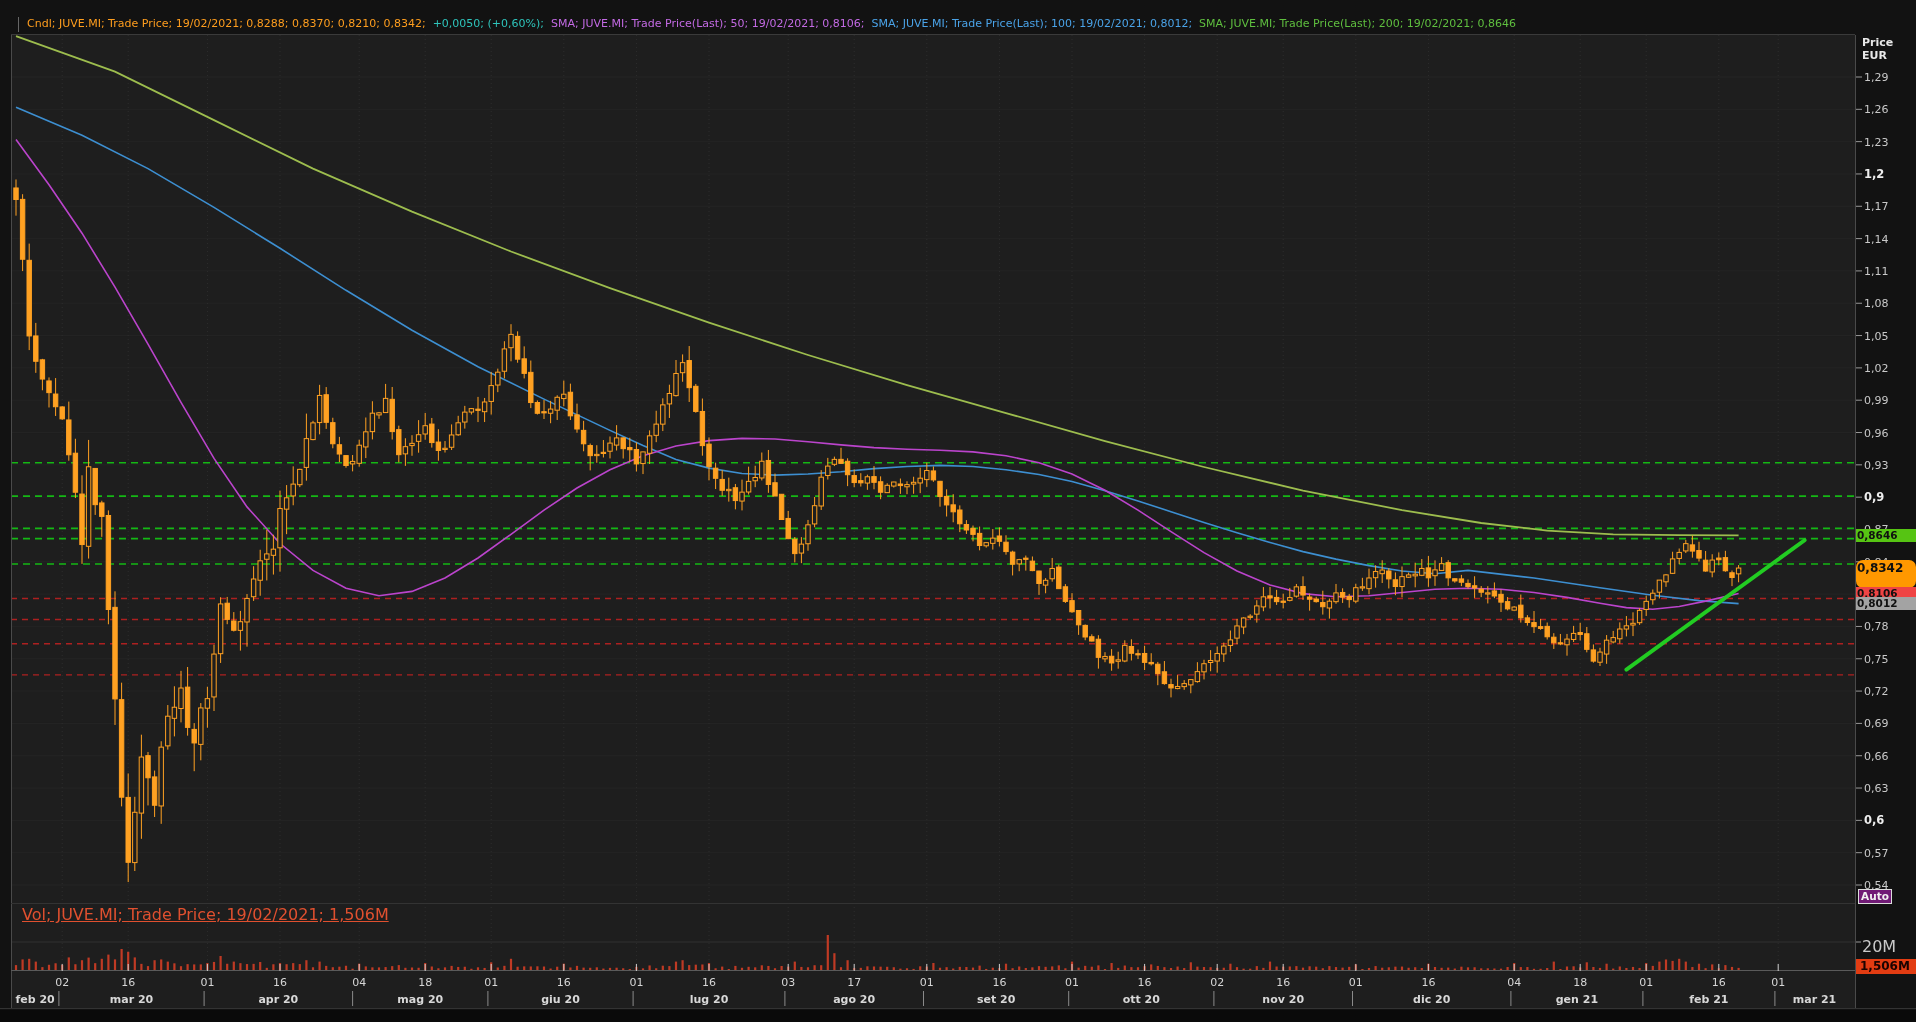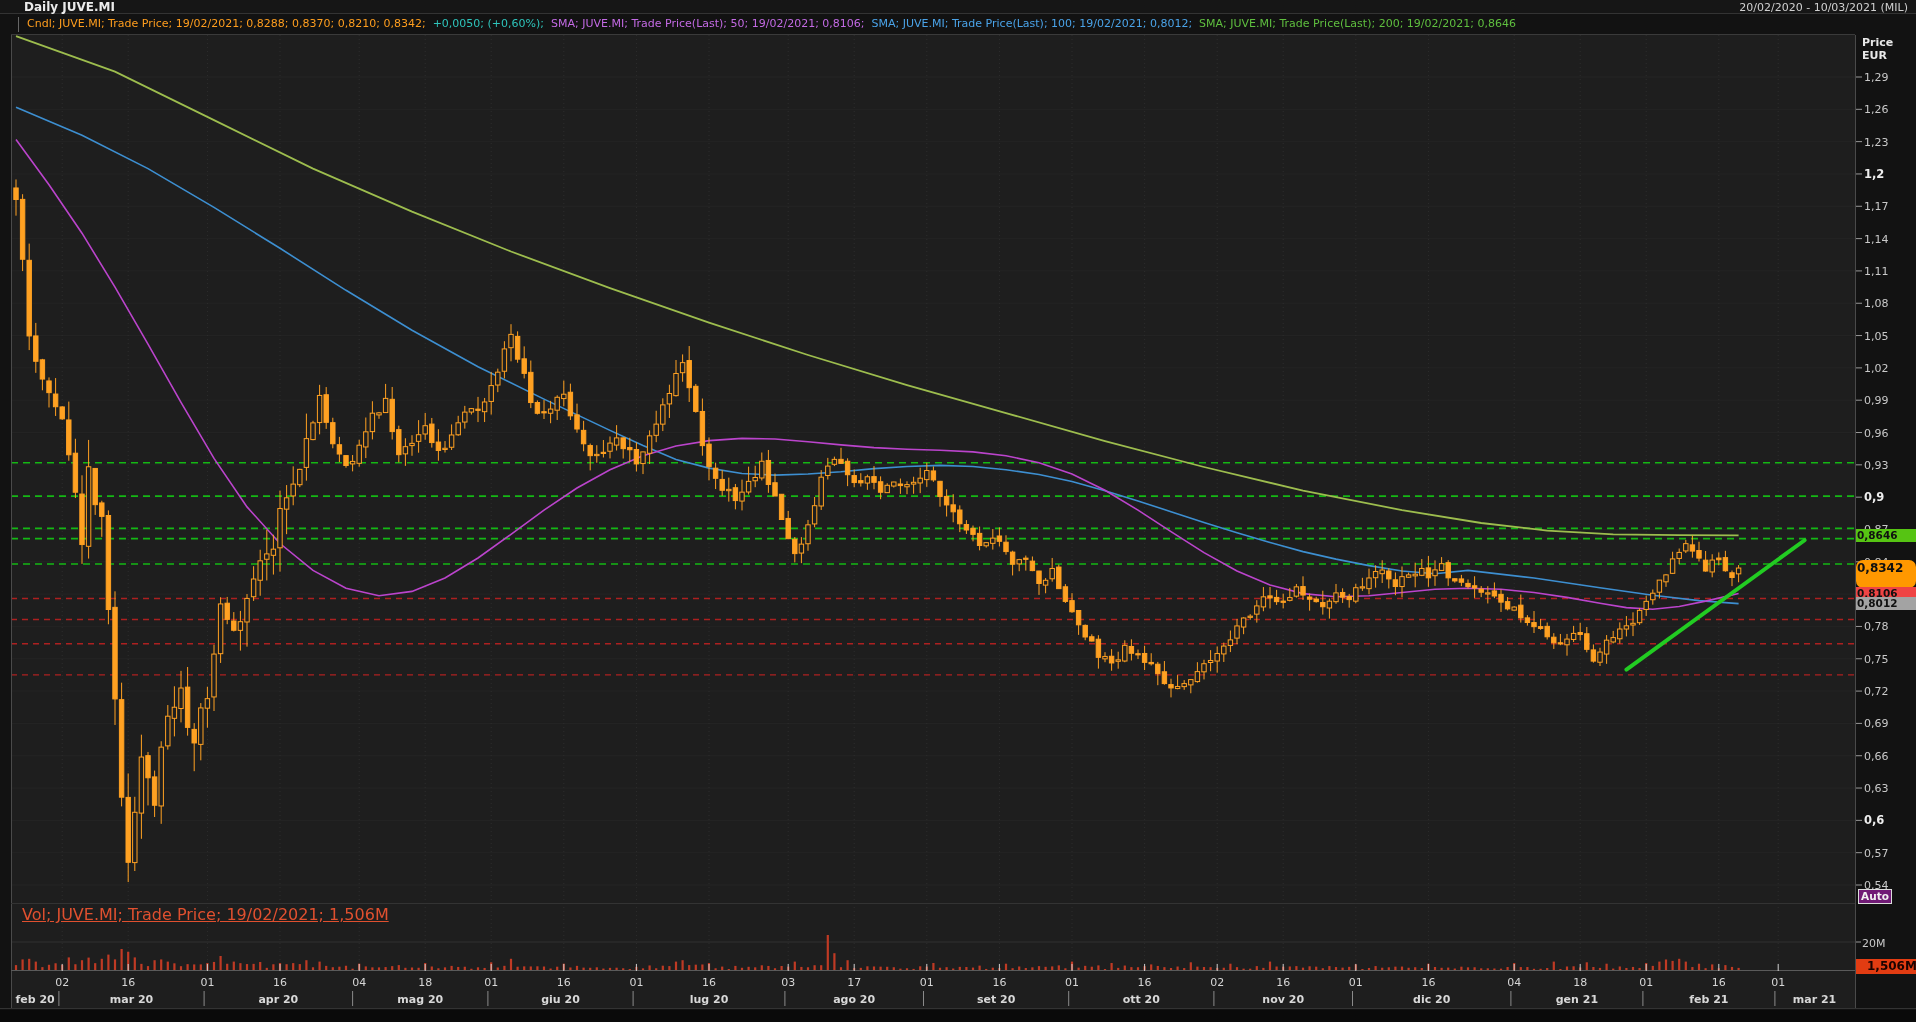--- a/index.html
+++ b/index.html
@@ -19,23 +19,23 @@
   .lg-s100{color:#4aa3e8;}
   .lg-s200{color:#5fbf3f;}
   .vol-legend{position:absolute;left:22px;top:905px;font-size:16px;color:#e0502f;white-space:nowrap;text-decoration:underline;}
   .unit{position:absolute;left:1862px;font-size:11px;font-weight:bold;color:#e8e8e8;}
   .tag{position:absolute;left:1856px;width:60px;height:13px;line-height:13px;font-size:10.5px;
        font-weight:bold;color:#101010;padding-left:1px;box-sizing:border-box;white-space:nowrap;}
   .tag-big{height:28px;line-height:16px;font-size:12px;border-radius:7px;}
   .auto-btn{position:absolute;left:1858px;top:889px;width:32px;height:13px;line-height:13px;
             border:1px solid #dcdcdc;color:#f0f0f0;font-size:10.5px;font-weight:bold;text-align:center;background:#701a75;}
   .vol-title{position:absolute;left:1860px;top:960px;font-size:11.5px;font-weight:bold;color:#e8e8e8;}
-  .vol-tick{position:absolute;left:1862px;top:937px;font-size:11px;color:#c9c9c9;}
+  .vol-tick{position:absolute;left:1862px;top:937px;font-size:16px;color:#c9c9c9;}
   .vol-tag{position:absolute;left:1856px;top:959px;width:60px;height:15px;line-height:15px;
-           font-size:12px;font-weight:bold;color:#1a0300;padding-left:11px;box-sizing:border-box;}
+           font-size:12px;font-weight:bold;color:#1a0300;padding-left:4px;box-sizing:border-box;}
   .bottomstrip{position:absolute;left:0;top:1010px;width:100%;height:12px;background:#0a0a0a;}
 </style>
 </head>
 <body>
 
 <div id="screen">
   <svg id="chart-svg" width="1916" height="1022">
       <rect x="11" y="35" width="1844" height="973" fill="#1e1e1e"></rect>
       <g>
         <line x1="11" y1="77" x2="1855" y2="77" stroke="#242424" stroke-width="1"></line>
@@ -1037,24 +1037,20 @@
         <text x="1431.6999999999998" y="1003" font-size="11" font-weight="bold" fill="#d8d8d8" text-anchor="middle">dic 20</text>
         <line x1="1510.8999999999999" y1="991" x2="1510.8999999999999" y2="1006" stroke="#8a8a8a"></line>
         <text x="1576.8999999999999" y="1003" font-size="11" font-weight="bold" fill="#d8d8d8" text-anchor="middle">gen 21</text>
         <line x1="1642.8999999999999" y1="991" x2="1642.8999999999999" y2="1006" stroke="#8a8a8a"></line>
         <text x="1708.8999999999999" y="1003" font-size="11" font-weight="bold" fill="#d8d8d8" text-anchor="middle">feb 21</text>
         <line x1="1774.8999999999999" y1="991" x2="1774.8999999999999" y2="1006" stroke="#8a8a8a"></line>
         <text x="1814.5" y="1003" font-size="11" font-weight="bold" fill="#d8d8d8" text-anchor="middle">mar 21</text>
       </g>
     </svg>
 
-  <div class="titlebar">
-    <span class="title">Daily JUVE.MI</span>
-    <span class="daterange">20/02/2020 - 10/03/2021 (MIL)</span>
-  </div>
 
   <div class="legendrow">
     <span class="lg-cndl">Cndl; JUVE.MI; Trade Price; 19/02/2021; 0,8288; 0,8370; 0,8210; 0,8342;</span><span class="lg-chg">+0,0050; (+0,60%);</span><span class="lg-s50">SMA; JUVE.MI; Trade Price(Last); 50; 19/02/2021; 0,8106;</span><span class="lg-s100">SMA; JUVE.MI; Trade Price(Last); 100; 19/02/2021; 0,8012;</span><span class="lg-s200">SMA; JUVE.MI; Trade Price(Last); 200; 19/02/2021; 0,8646</span>
   </div>
 
   <div class="vol-legend">Vol; JUVE.MI; Trade Price; 19/02/2021; 1,506M</div>
 
   <div class="unit" style="top:36px;">Price</div>
   <div class="unit" style="top:49px;">EUR</div>
 

